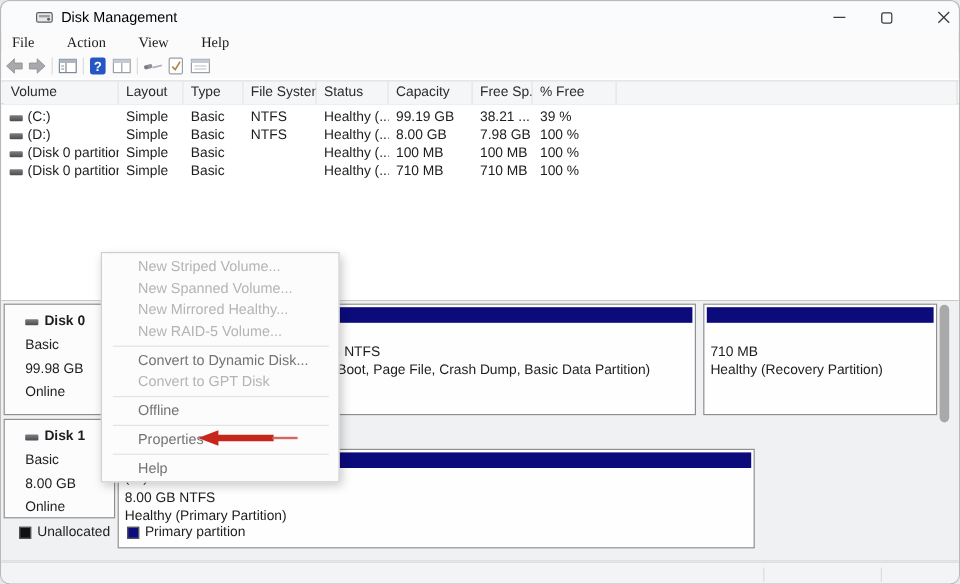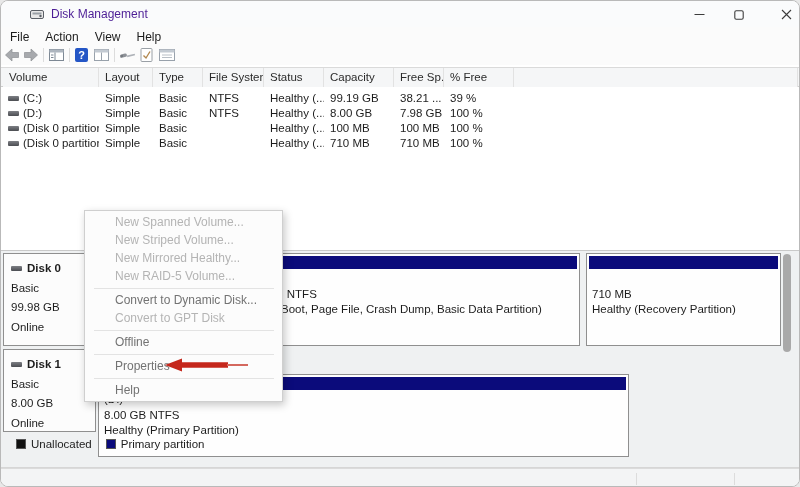--- a/index.html
+++ b/index.html
@@ -5,25 +5,25 @@
   html,body{margin:0;padding:0;background:#e8e8e8;}
   body{width:800px;height:487px;overflow:hidden;
        font-family:"Liberation Sans","DejaVu Sans",sans-serif;
        -webkit-font-smoothing:antialiased;}
   .win{position:absolute;top:0;left:0;width:800px;height:487px;background:#fbfbfb;
        border:1px solid #b9b9b9;border-radius:8px;overflow:hidden;box-sizing:border-box;}
   .abs{position:absolute;}
   
   .titlebar{top:0;left:0;width:100%;height:26px;background:#fafbfc;}
   .title-icon{top:7px;left:29px;width:15px;height:13px;}
-  .title-text{top:6px;left:50px;font-size:12px;color:#4c1d95;}
+  .title-text{top:6px;left:50px;font-size:12px;color:#000000;}
   .winbtn{top:3px;width:30px;height:21px;display:flex;align-items:center;justify-content:center;color:#3c3c3c;}
   
-  .menubar{top:26px;left:0;width:100%;height:17px;display:flex;align-items:flex-end;
-           gap:14px;padding-left:8px;box-sizing:border-box;}
+  .menubar{top:26px;left:0;width:100%;height:17px;display:flex;align-items:center;
+           gap:25px;padding-left:8px;box-sizing:border-box;font-family:Liberation Serif, serif;}
   .menubar span{font-size:12px;color:#1c1c1c;padding:0 1px;}
   
   .toolbar{top:43px;left:0;width:100%;height:21px;border-bottom:1px solid #e4e4e4;background:#fbfbfb;}
   .tsep{top:4px;width:1px;height:14px;background:#dcdcdc;}
   .ticon{top:3px;height:16px;}
   
   .listpane{top:64px;left:0;width:100%;height:185px;background:#ffffff;}
   .hdr{position:absolute;top:2px;height:20px;background:#f5f6f7;border-top:1px solid #dadada;
        border-bottom:1px solid #cfcfcf;box-sizing:border-box;}
   .hdr-cell{position:absolute;top:3px;height:19px;line-height:19px;font-size:11.5px;color:#2b2b2b;
@@ -35,21 +35,21 @@
   .c0{left:2px;width:96px;} .c1{left:98px;width:54px;} .c2{left:152px;width:50px;}
   .c3{left:202px;width:61px;} .c4{left:263px;width:60px;} .c5{left:323px;width:70px;}
   .c6{left:393px;width:50px;} .c7{left:443px;width:70px;} .c8{left:513px;width:284px;}
   .vol-ico{position:absolute;left:7px;top:5px;width:11px;height:5px;border-radius:1px;
        background:linear-gradient(#7d7f84,#4b4d52);}
   .vol-name{padding-left:20px;}
   
   .lowerpane{top:250px;left:0;width:100%;height:217px;background:#eff1f2;}
   .diskrow{position:absolute;left:2px;}
   .disklabel{position:absolute;left:0;top:0;width:93px;height:100%;background:#fcfcfc;
-       border:1px solid #8f8f8f;box-sizing:border-box;padding:5px 0 0 7px;
+       border:1px solid #8f8f8f;box-sizing:border-box;padding:5px 0 0 17px;
        font-size:11.5px;line-height:19.5px;color:#1d1d1d;}
   .disklabel .dname{font-weight:bold;display:inline-block;vertical-align:middle;}
   .disk-ico{display:inline-block;width:11px;height:5px;border-radius:1px;margin-right:5px;
        background:linear-gradient(#7d7f84,#4b4d52);vertical-align:middle;}
   .part{position:absolute;top:0;height:100%;background:#fefefe;border:1px solid #8f8f8f;
        box-sizing:border-box;}
   .partbar{position:absolute;top:2px;left:2px;right:2px;height:13px;background:#0b0b7b;}
   .parttext{position:absolute;top:17px;left:5px;right:2px;font-size:11.5px;line-height:15.5px;
        color:#1d1d1d;white-space:nowrap;overflow:hidden;}
   .parttext div{height:15.5px;}
@@ -275,22 +275,22 @@
     </div>
     <div class="abs legend-border"></div>
   </div>
 
   <div class="abs statusbar">
     <div class="abs ssep" style="left:635px;"></div>
     <div class="abs ssep" style="left:733px;"></div>
   </div>
 
   <div class="abs ctx">
+    <div class="mi disabled">New Striped Volume...</div>
     <div class="mi disabled">New Spanned Volume...</div>
-    <div class="mi disabled">New Striped Volume...</div>
     <div class="mi disabled">New Mirrored Healthy...</div>
     <div class="mi disabled">New RAID-5 Volume...</div>
     <div class="msep"></div>
     <div class="mi">Convert to Dynamic Disk...</div>
     <div class="mi disabled">Convert to GPT Disk</div>
     <div class="msep"></div>
     <div class="mi">Offline</div>
     <div class="msep"></div>
     <div class="mi">Properties</div>
     <div class="msep"></div>

